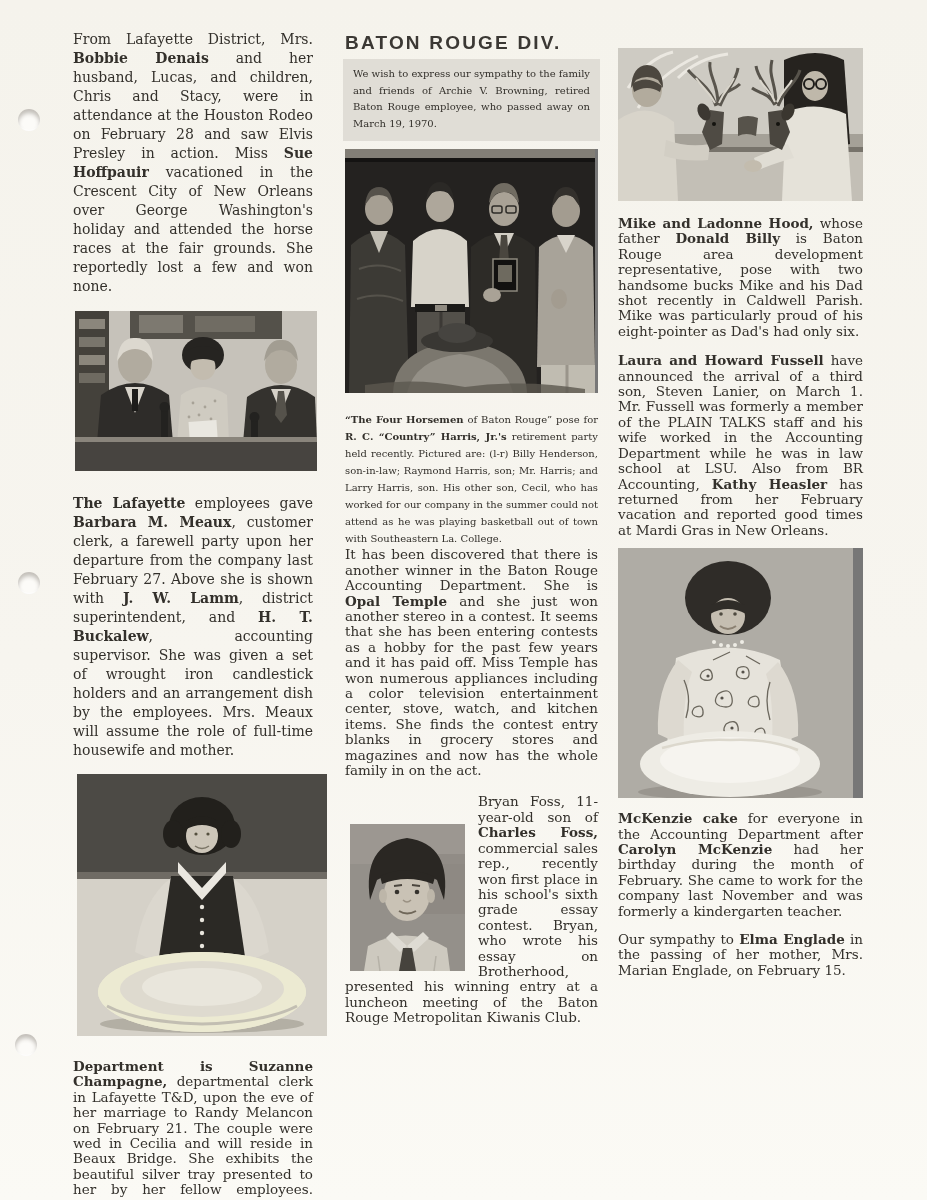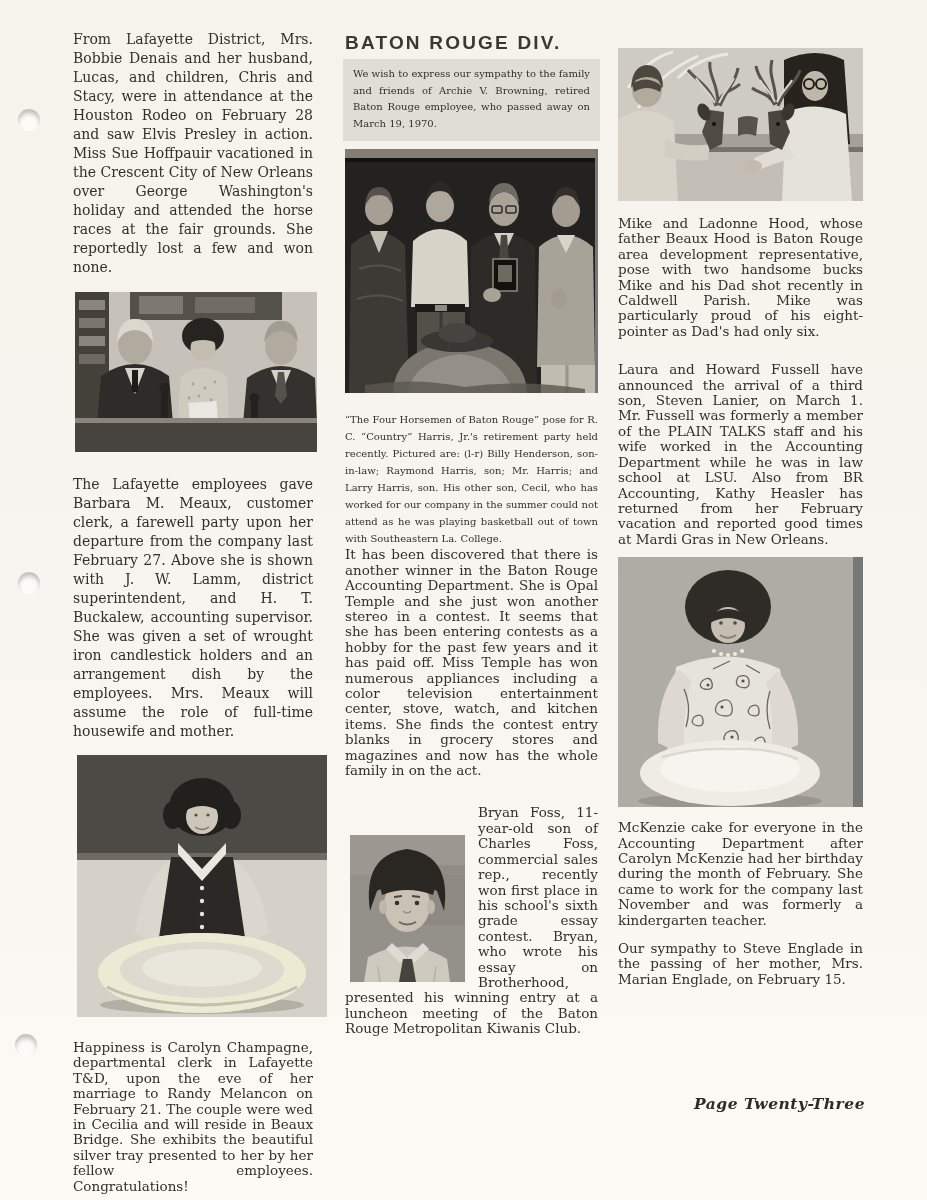--- a/index.html
+++ b/index.html
@@ -10,21 +10,21 @@
     background:linear-gradient(180deg,#f5f3ec 0%,#f7f5ef 55%,#fbfaf5 100%);
     font-family:"DejaVu Serif", serif;
     color:#33302b;
     overflow:hidden;
   }
   .col{position:absolute;}
   .col-left{left:73px;top:30px;width:240px;}
   .col-mid{left:345px;top:30px;width:253px;}
   .col-right{left:618px;top:48px;width:245px;}
   p{margin:0;text-align:justify;}
-  b{font-weight:normal;}
+  b{font-weight:bold;}
   .p-loose{font-size:14px;line-height:19px;}
   .p-med{font-size:10px;line-height:17px;}
   .p-tight{font-size:13.5px;line-height:15.4px;}
   .division-header{
     font-family:"Liberation Sans", sans-serif;
     font-size:19px;font-weight:bold;letter-spacing:2.2px;
     color:#3b3834;margin:2px 0 7px 0;white-space:nowrap;
   }
   .sympathy-box{
     background:#e0ddd6;
@@ -36,23 +36,23 @@
   .photo{display:block;background:#777;}
   .photo svg{display:block;}
   .photo1{margin:15px 0 0 2px;}
   .photo2{margin:14px 0 0 4px;}
   .photo3{margin:10px 0 0 0;}
   .photo4{margin:0;}
   .photo5{margin:10px 0 0 0;}
   .cap1{margin-top:23px;}
   .cap2{margin-top:18px;}
   .opal-para{}
-  .foss-para{margin-top:27px;}
+  .foss-para{margin-top:16px;}
   .hood-para{margin-top:15px;}
-  .fussell-para{margin-top:23px;}
+  .fussell-para{margin-top:14px;}
   .birthday-para{margin-top:13px;}
   .parrino-para{margin-top:19px;}
   .englade-para{margin-top:13px;}
   .foss-photo-float{float:left;width:115px;height:147px;margin:30px 13px 5px 5px;}
   .punch-hole{
     position:absolute;width:22px;height:22px;border-radius:50%;
     background:#fcfbf8;
     box-shadow:inset 0 4px 4px rgba(75,68,55,.33), inset 0 -1px 1px rgba(255,255,255,.9);
   }
   .hole-1{left:18px;top:109px;}
@@ -157,21 +157,21 @@
 
         <ellipse cx="125" cy="250" rx="102" ry="9" fill="#b3afa4"></ellipse>
         <ellipse cx="125" cy="218" rx="104" ry="40" fill="#ecead2"></ellipse>
         <ellipse cx="125" cy="218" rx="104" ry="40" fill="#ecead2"></ellipse>
         <ellipse cx="125" cy="215" rx="82" ry="28" fill="#dedacf"></ellipse>
         <ellipse cx="125" cy="213" rx="60" ry="19" fill="#e9e6dc"></ellipse>
         <path d="M30 232 Q60 248 125 250 Q190 248 220 232" stroke="#c2beb2" stroke-width="3" fill="none"></path>
       </svg>
     </div>
 
-    <p class="p-tight cap1"><b>Happiness is Carolyn Champagne,</b> departmental clerk in Lafayette T&amp;D, upon the eve of her marriage to Randy Melancon on February 21. The couple were wed in Cecilia and will reside in Beaux Bridge.  She exhibits the beautiful silver tray presented to her by her fellow employees.  Congratulations!</p>
+    <p class="p-tight cap1"><b>Department is Suzanne Champagne,</b> departmental clerk in Lafayette T&amp;D, upon the eve of her marriage to Randy Melancon on February 21. The couple were wed in Cecilia and will reside in Beaux Bridge.  She exhibits the beautiful silver tray presented to her by her fellow employees.  Congratulations!</p>
   </div>
 
   <div class="col col-mid">
     <div class="division-header">BATON ROUGE DIV.</div>
 
     <div class="sympathy-box">We wish to express our sympathy to the family and friends of Archie V. Browning, retired Baton Rouge employee, who passed away on March 19, 1970.</div>
 
     <div class="photo photo3">
       <svg width="250" height="244" viewBox="0 0 250 244">
         <rect width="250" height="244" fill="#242220"></rect>
@@ -279,21 +279,21 @@
         <path d="M97 55 C90 42 84 40 78 30 M101 55 C106 42 112 40 116 30" stroke="#d9d5cb" stroke-width="2" fill="none"></path>
         <path d="M150 64 L164 62 L172 84 L164 102 L152 96 Z" fill="#4a463f"></path>
         <ellipse cx="170" cy="64" rx="6" ry="9" fill="#3a362f" transform="rotate(25 170 64)"></ellipse>
         <circle cx="160" cy="76" r="2" fill="#14130f"></circle>
         <path d="M156 56 C150 36 140 32 138 18 M158 56 C158 34 150 30 154 12 M160 58 C168 38 178 36 182 22 M157 57 C150 44 142 46 134 40" stroke="#57534b" stroke-width="3" fill="none"></path>
         <path d="M157 54 C152 42 146 40 142 32 M159 54 C164 42 170 40 174 32" stroke="#dbd7cd" stroke-width="2" fill="none"></path>
         <path d="M120 70 Q130 66 140 70 L138 88 Q128 84 120 88 Z" fill="#57534b"></path>
       </svg>
     </div>
 
-    <p class="p-tight hood-para"><b>Mike and Ladonne Hood,</b> whose father <b>Beaux Hood</b> is Baton Rouge area development representative, pose with two handsome bucks Mike and his Dad shot recently in Caldwell Parish.  Mike was particularly proud of his eight-pointer as Dad's had only six.</p>
+    <p class="p-tight hood-para"><b>Mike and Ladonne Hood,</b> whose father <b>Donald Billy</b> is Baton Rouge area development representative, pose with two handsome bucks Mike and his Dad shot recently in Caldwell Parish.  Mike was particularly proud of his eight-pointer as Dad's had only six.</p>
 
     <p class="p-tight fussell-para"><b>Laura and Howard Fussell</b> have announced the arrival of a third son, Steven Lanier, on March 1.  Mr. Fussell was formerly a member of the PLAIN TALKS staff and his wife worked in the Accounting Department while he was in law school at LSU.  Also from BR Accounting, <b>Kathy Heasler</b> has returned from her February vacation and reported good times at Mardi Gras in New Orleans.</p>
 
     <div class="photo photo5">
       <svg width="235" height="250" viewBox="0 0 235 250">
         <rect width="235" height="250" fill="#afaca5"></rect>
 
         <ellipse cx="110" cy="50" rx="43" ry="37" fill="#2f2c28"></ellipse>
 
         <ellipse cx="110" cy="68" rx="17" ry="18" fill="#c5beb1"></ellipse>
@@ -335,18 +335,17 @@
         <ellipse cx="112" cy="244" rx="92" ry="8" fill="#9a968f"></ellipse>
         <ellipse cx="112" cy="216" rx="90" ry="33" fill="#eeece5"></ellipse>
         <ellipse cx="112" cy="212" rx="70" ry="23" fill="#f6f4ef"></ellipse>
         <path d="M44 200 Q80 190 112 192 Q150 190 180 202" stroke="#dcd8cd" stroke-width="2.5" fill="none"></path>
       </svg>
     </div>
 
     <p class="p-tight birthday-para"><b>McKenzie cake</b> for everyone in the Accounting Department after <b>Carolyn McKenzie</b> had her birthday during the month of February.  She came to work for the company last November and was formerly a kindergarten teacher.</p>
 
 
-    <p class="p-tight englade-para">Our sympathy to <b>Steve Englade</b> in the passing of her mother, Mrs. Marian Englade, on February 15.</p>
+    <p class="p-tight englade-para">Our sympathy to <b>Elma Englade</b> in the passing of her mother, Mrs. Marian Englade, on February 15.</p>
   </div>
 
-  <div class="page-footer">Page Twenty-Three</div>
 
 </div>
 
 </body></html>

